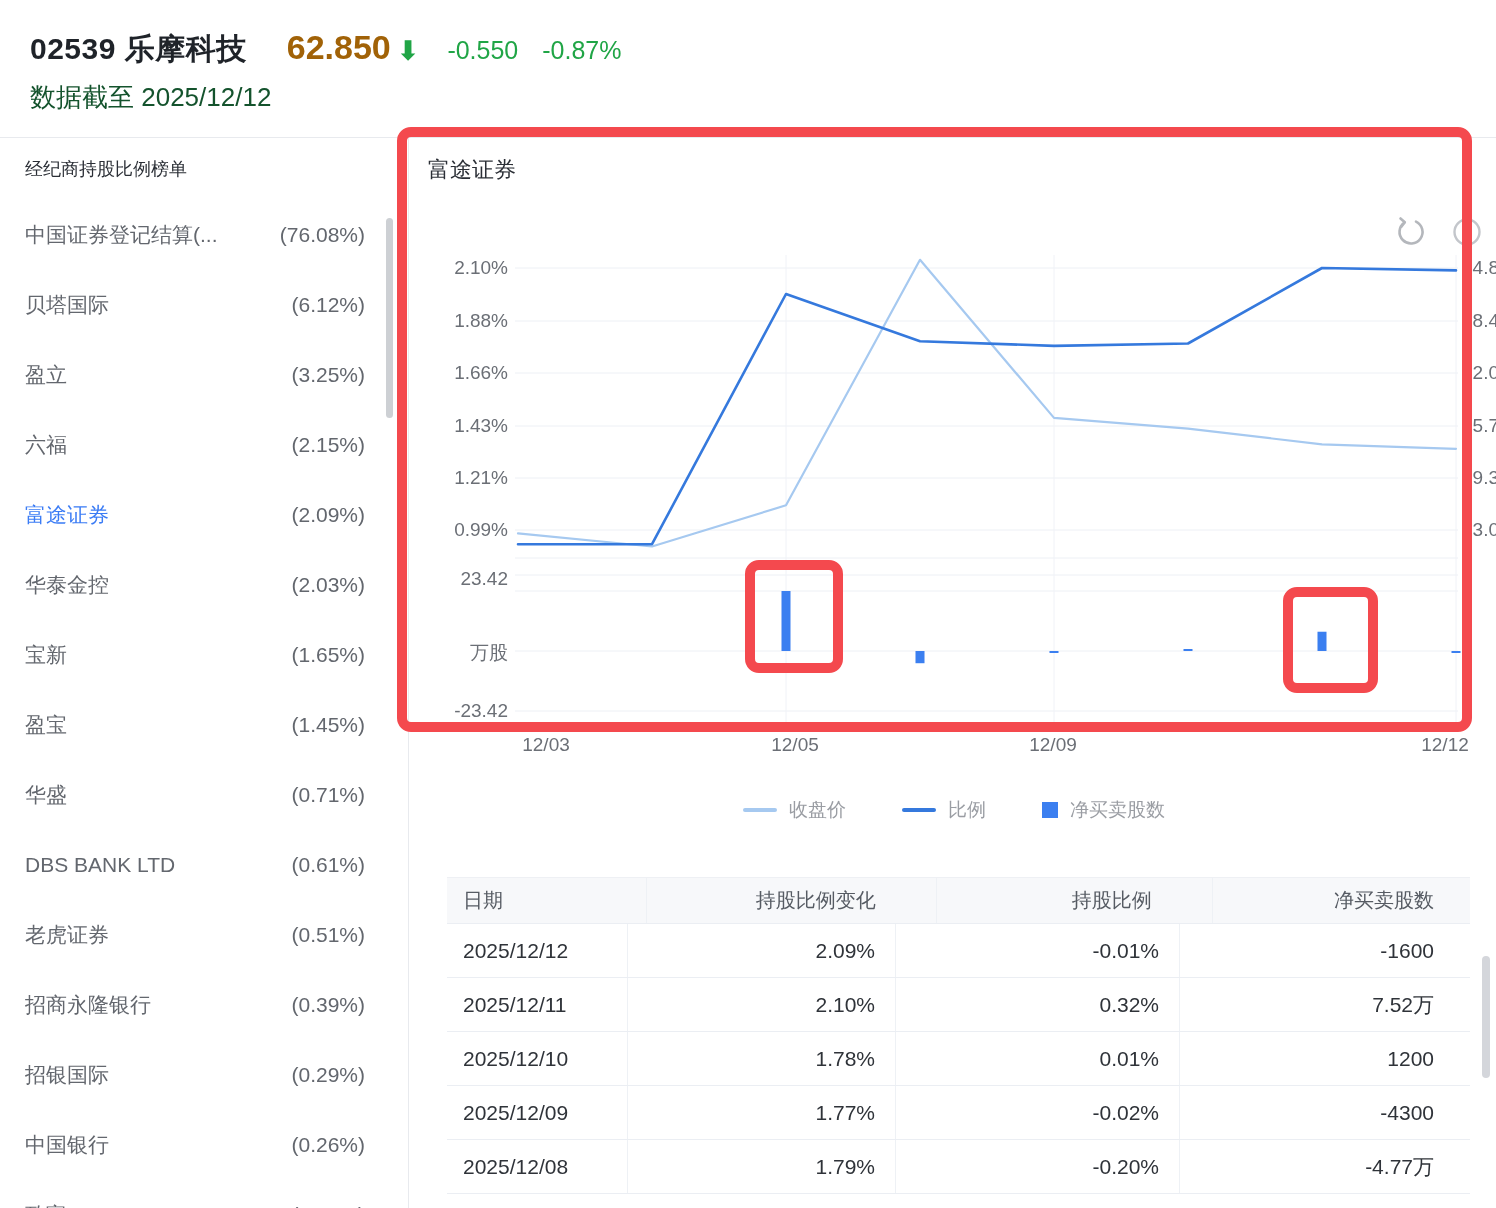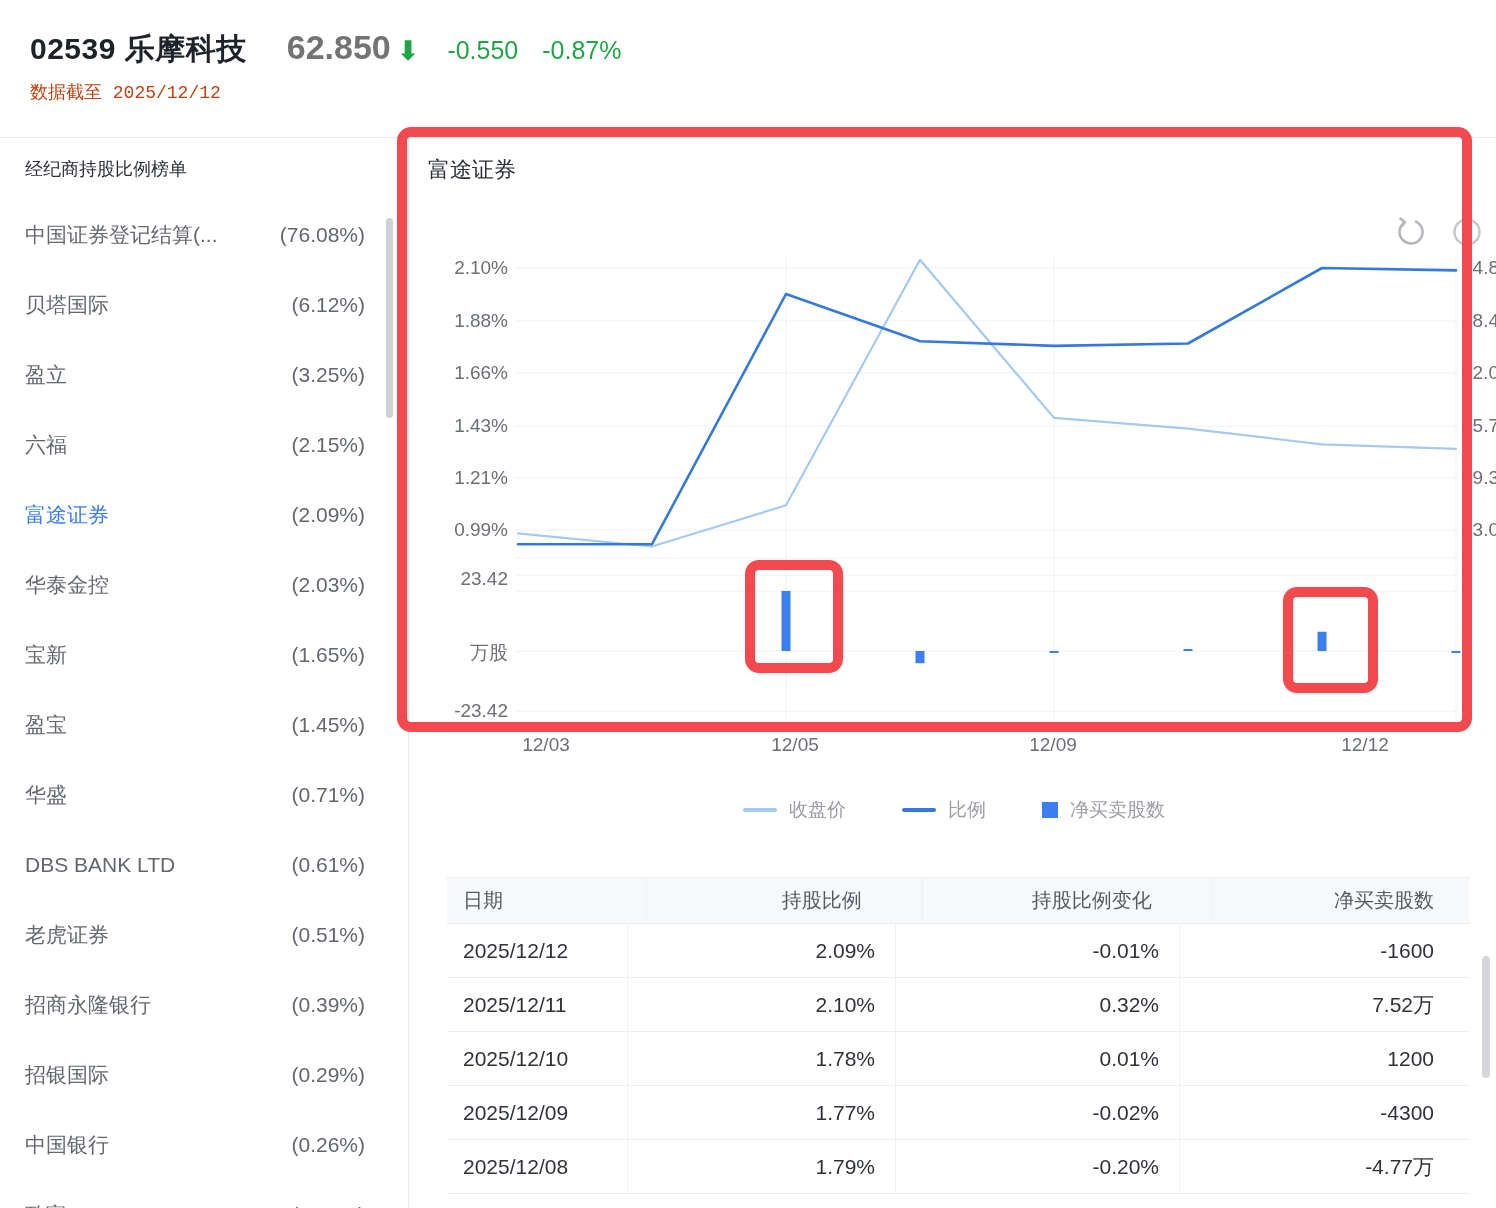--- a/index.html
+++ b/index.html
@@ -7,21 +7,21 @@
     width:1496px;height:1208px;position:relative;overflow:hidden;background:#fff;
     font-family:"Liberation Sans","DejaVu Sans",sans-serif;
   }
   
   .hdr-row{position:absolute;left:30px;top:28px;display:flex;align-items:baseline;white-space:nowrap;}
   .stock-title{font-size:30px;font-weight:700;color:#1f2329;letter-spacing:.5px;}
   .price{margin-left:40px;font-size:34px;font-weight:700;}
   .dir-arrow{margin-left:6px;font-size:27px;font-weight:700;position:relative;top:1px;}
   .chg{margin-left:28px;font-size:25px;}
   .chg-pct{margin-left:24px;font-size:25px;}
-  .as-of{position:absolute;left:30px;top:80px;font-size:18px;color:#c2410c;font-family:Liberation Mono, monospace;}
+  .as-of{position:absolute;left:30px;top:80px;font-size:26px;color:#14532d;}
   .top-divider{position:absolute;left:0;top:137px;width:1496px;height:1px;background:#e8eaee;}
   .v-divider{position:absolute;left:408px;top:138px;width:1px;height:1070px;background:#e8eaee;}
   
   .sb-title{position:absolute;left:25px;top:157px;font-size:18px;color:#2b2f36;}
   .broker-list{position:absolute;left:25px;top:200px;width:340px;height:1008px;overflow:hidden;}
   .broker-row{height:70px;display:flex;align-items:center;justify-content:space-between;cursor:pointer;}
   .broker-name{font-size:21px;color:#63676e;max-width:235px;overflow:hidden;white-space:nowrap;}
   .broker-pct{font-size:21px;color:#63676e;}
   .sb-scroll{position:absolute;left:386px;top:218px;width:7px;height:200px;border-radius:4px;background:#cdd0d4;}
   
@@ -53,21 +53,21 @@
   .anno{position:absolute;box-sizing:border-box;border:10px solid #f4494e;border-radius:14px;z-index:10;pointer-events:none;}
   .anno-main{left:397px;top:127px;width:1075px;height:605px;}
   .anno-bar1{left:745px;top:560px;width:98px;height:113px;}
   .anno-bar2{left:1283px;top:587px;width:95px;height:106px;}
 </style>
 </head>
 <body>
 
 <div class="hdr-row">
   <span class="stock-title">02539 乐摩科技</span>
-  <span class="price" style="color: #737373;">62.850</span>
+  <span class="price" style="color: #a16207;">62.850</span>
   <span class="dir-arrow" style="color: rgb(32, 165, 70);">⬇</span>
   <span class="chg" style="color: rgb(32, 165, 70);">-0.550</span>
   <span class="chg-pct" style="color: rgb(32, 165, 70);">-0.87%</span>
 </div>
 <div class="as-of">数据截至 2025/12/12</div>
 <div class="top-divider"></div>
 <div class="v-divider"></div>
 
 <div class="sb-title">经纪商持股比例榜单</div>
 <div class="broker-list" id="broker-list">
@@ -181,42 +181,42 @@
     <div class="axis-lab axis-right" style="top: 362px;">72.0</div>
     <div class="axis-lab axis-right" style="top: 415px;">65.7</div>
     <div class="axis-lab axis-right" style="top: 467px;">59.3</div>
     <div class="axis-lab axis-right" style="top: 519px;">53.0</div>
     <div class="axis-lab axis-left" style="top: 568px;">23.42</div>
     <div class="axis-lab axis-left" style="top: 640px;">万股</div>
     <div class="axis-lab axis-left" style="top: 700px;">-23.42</div>
     <div class="axis-lab axis-x" style="left: 506px;">12/03</div>
     <div class="axis-lab axis-x" style="left: 755px;">12/05</div>
     <div class="axis-lab axis-x" style="left: 1013px;">12/09</div>
-    <div class="axis-lab axis-x" style="left: 1325px;">12/12</div>
+    <div class="axis-lab axis-x" style="left: 1405px;">12/12</div>
   </div>
 <div class="legend" id="legend">
     <div class="legend-item">
       <span class="legend-line" style="background: rgb(166, 201, 240);"></span>
       <span class="legend-txt">收盘价</span>
     </div>
     <div class="legend-item">
       <span class="legend-line" style="background: rgb(53, 121, 221);"></span>
       <span class="legend-txt">比例</span>
     </div>
     <div class="legend-item">
       <span class="legend-sq" style="background: rgb(59, 127, 240);"></span>
       <span class="legend-txt">净买卖股数</span>
     </div>
   </div>
 
 <div class="tbl" id="tbl">
     <div class="trow thead">
       <div class="cell c0">日期</div>
+      <div class="cell c2">持股比例变化</div>
       <div class="cell c1">持股比例</div>
-      <div class="cell c2">持股比例变化</div>
       <div class="cell c3">净买卖股数</div>
     </div>
     <div class="trow tbody-row">
       <div class="cell c0">2025/12/12</div>
       <div class="cell c1">2.09%</div>
       <div class="cell c2">-0.01%</div>
       <div class="cell c3">-1600</div>
     </div>
     <div class="trow tbody-row">
       <div class="cell c0">2025/12/11</div>

